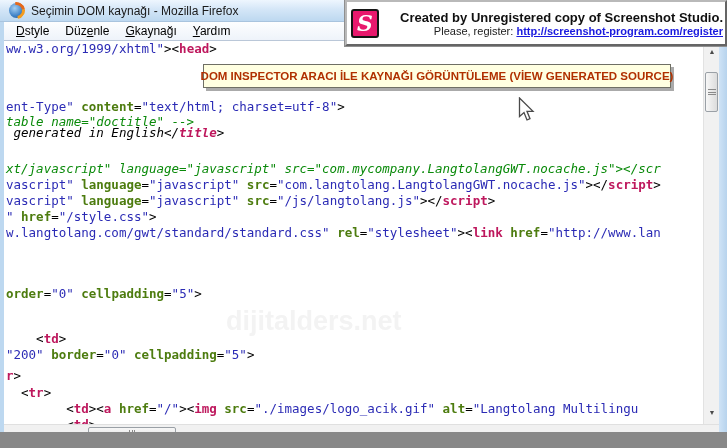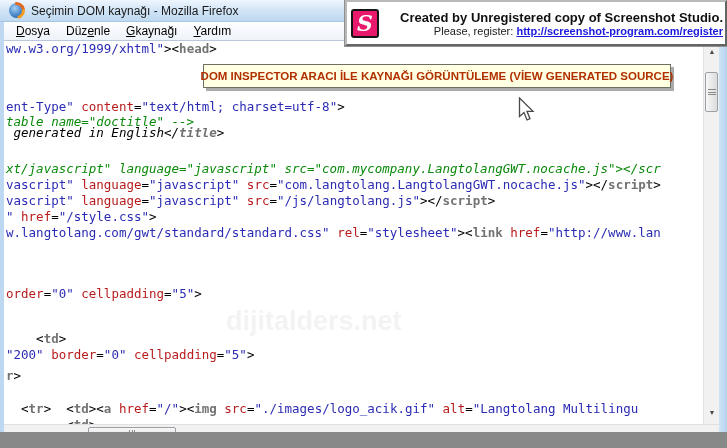--- a/index.html
+++ b/index.html
@@ -33,22 +33,22 @@
   .menu-item{ padding:1px 8px 2px 8px; white-space:nowrap; cursor:default; }
   .menu-item .mn{ text-decoration:underline; }
   
   .content{
     position:absolute; left:4px; top:41px; width:699px; height:383px;
     background:#fff; overflow:hidden;
   }
   .code-line{ position:absolute; left:2px; white-space:pre;
     font-family:"DejaVu Sans Mono","Liberation Mono",monospace; font-size:12.5px; line-height:15px; }
   .sg-p{ color:#000000; }
-  .sg-t{ color:#737373; font-weight:bold; }
-  .sg-a{ color:#b91c1c; font-weight:normal; }
+  .sg-t{ color:#be185d; font-weight:bold; }
+  .sg-a{ color:#4d7c0f; font-weight:bold; }
   .sg-v{ color:#2b2bb5; }
   .sg-c{ color:#0a8a0a; font-style:italic; }
   .page-watermark{
     position:absolute; left:222px; top:265px; font-size:27px; font-weight:bold;
     color:#f3f3f3; letter-spacing:0px; z-index:0; white-space:nowrap;
   }
   
   .tooltip{
     position:absolute; left:199px; top:23px; width:468px; height:24px;
     background:#ffffe1; border:1px solid #6f6f64; box-shadow:3px 3px 0 #aaaaaa;
@@ -111,21 +111,21 @@
   <div class="titlebar">
     <div class="ff-icon"></div>
     <span class="title-text">Seçimin DOM kaynağı  -  Mozilla Firefox</span>
   </div>
 
   <div class="side-border"></div>
   <div class="side-border right"></div>
   <div class="bottom-border"></div>
 
   <div class="menubar">
-    <span class="menu-item"><span></span><span class="mn">D</span><span>osya</span></span>
+    <span class="menu-item"><span></span><span class="mn">D</span><span>style</span></span>
     <span class="menu-item"><span>Düz</span><span class="mn">e</span><span>nle</span></span>
     <span class="menu-item"><span></span><span class="mn">G</span><span>kaynağı</span></span>
     <span class="menu-item"><span></span><span class="mn">Y</span><span>ardım</span></span>
   </div>
 
   <div class="content">
     <div class="page-watermark">dijitalders.net</div>
     <div id="code-layer">
         <div class="code-line" style="top: 0px;"><span class="sg-v">ww.w3.org/1999/xhtml"</span><span class="sg-p">&gt;&lt;</span><span class="sg-t">head</span><span class="sg-p">&gt;</span></div>
         <div class="code-line" style="top: 58px;"><span class="sg-v">ent-Type"</span><span class="sg-p"> </span><span class="sg-a">content</span><span class="sg-p">=</span><span class="sg-v">"text/html; charset=utf-8"</span><span class="sg-p">&gt;</span></div>
@@ -133,21 +133,21 @@
         <div class="code-line" style="top: 84px; font-style: italic;"><span class="sg-p"> generated in English&lt;/</span><span class="sg-t">title</span><span class="sg-p">&gt;</span></div>
         <div class="code-line" style="top: 120px;"><span class="sg-c">xt/javascript" language="javascript" src="com.mycompany.LangtolangGWT.nocache.js"&gt;&lt;/scr</span></div>
         <div class="code-line" style="top: 136px;"><span class="sg-v">vascript"</span><span class="sg-p"> </span><span class="sg-a">language</span><span class="sg-p">=</span><span class="sg-v">"javascript"</span><span class="sg-p"> </span><span class="sg-a">src</span><span class="sg-p">=</span><span class="sg-v">"com.langtolang.LangtolangGWT.nocache.js"</span><span class="sg-p">&gt;&lt;/</span><span class="sg-t">script</span><span class="sg-p">&gt;</span></div>
         <div class="code-line" style="top: 152px;"><span class="sg-v">vascript"</span><span class="sg-p"> </span><span class="sg-a">language</span><span class="sg-p">=</span><span class="sg-v">"javascript"</span><span class="sg-p"> </span><span class="sg-a">src</span><span class="sg-p">=</span><span class="sg-v">"/js/langtolang.js"</span><span class="sg-p">&gt;&lt;/</span><span class="sg-t">script</span><span class="sg-p">&gt;</span></div>
         <div class="code-line" style="top: 168px;"><span class="sg-v">"</span><span class="sg-p"> </span><span class="sg-a">href</span><span class="sg-p">=</span><span class="sg-v">"/style.css"</span><span class="sg-p">&gt;</span></div>
         <div class="code-line" style="top: 184px;"><span class="sg-v">w.langtolang.com/gwt/standard/standard.css"</span><span class="sg-p"> </span><span class="sg-a">rel</span><span class="sg-p">=</span><span class="sg-v">"stylesheet"</span><span class="sg-p">&gt;&lt;</span><span class="sg-t">link</span><span class="sg-p"> </span><span class="sg-a">href</span><span class="sg-p">=</span><span class="sg-v">"http://www.lan</span></div>
         <div class="code-line" style="top: 245px;"><span class="sg-a">order</span><span class="sg-p">=</span><span class="sg-v">"0"</span><span class="sg-p"> </span><span class="sg-a">cellpadding</span><span class="sg-p">=</span><span class="sg-v">"5"</span><span class="sg-p">&gt;</span></div>
         <div class="code-line" style="top: 290px; text-align: right;"><span class="sg-p">    &lt;</span><span class="sg-t">td</span><span class="sg-p">&gt;</span></div>
         <div class="code-line" style="top: 306px;"><span class="sg-v">"200"</span><span class="sg-p"> </span><span class="sg-a">border</span><span class="sg-p">=</span><span class="sg-v">"0"</span><span class="sg-p"> </span><span class="sg-a">cellpadding</span><span class="sg-p">=</span><span class="sg-v">"5"</span><span class="sg-p">&gt;</span></div>
         <div class="code-line" style="top: 327px;"><span class="sg-t">r</span><span class="sg-p">&gt;</span></div>
-        <div class="code-line" style="top: 360px;"><span class="sg-p">  &lt;</span><span class="sg-t">tr</span><span class="sg-p">&gt;</span></div>
+        <div class="code-line" style="top: 344px;"><span class="sg-p">  &lt;</span><span class="sg-t">tr</span><span class="sg-p">&gt;</span></div>
         <div class="code-line" style="top: 360px;"><span class="sg-p">        &lt;</span><span class="sg-t">td</span><span class="sg-p">&gt;&lt;</span><span class="sg-t">a</span><span class="sg-p"> </span><span class="sg-a">href</span><span class="sg-p">=</span><span class="sg-v">"/"</span><span class="sg-p">&gt;&lt;</span><span class="sg-t">img</span><span class="sg-p"> </span><span class="sg-a">src</span><span class="sg-p">=</span><span class="sg-v">"./images/logo_acik.gif"</span><span class="sg-p"> </span><span class="sg-a">alt</span><span class="sg-p">=</span><span class="sg-v">"Langtolang Multilingu</span></div>
         <div class="code-line" style="top: 376px;"><span class="sg-p">        &lt;</span><span class="sg-t">td</span><span class="sg-p">&gt;</span></div>
       </div>
 
     <div class="tooltip">
       <span class="tooltip-text">DOM INSPECTOR ARACI İLE KAYNAĞI GÖRÜNTÜLEME (VİEW GENERATED SOURCE)</span>
     </div>
 
     <div class="cursor">
       <svg width="18" height="26" viewBox="0 0 18 26">

